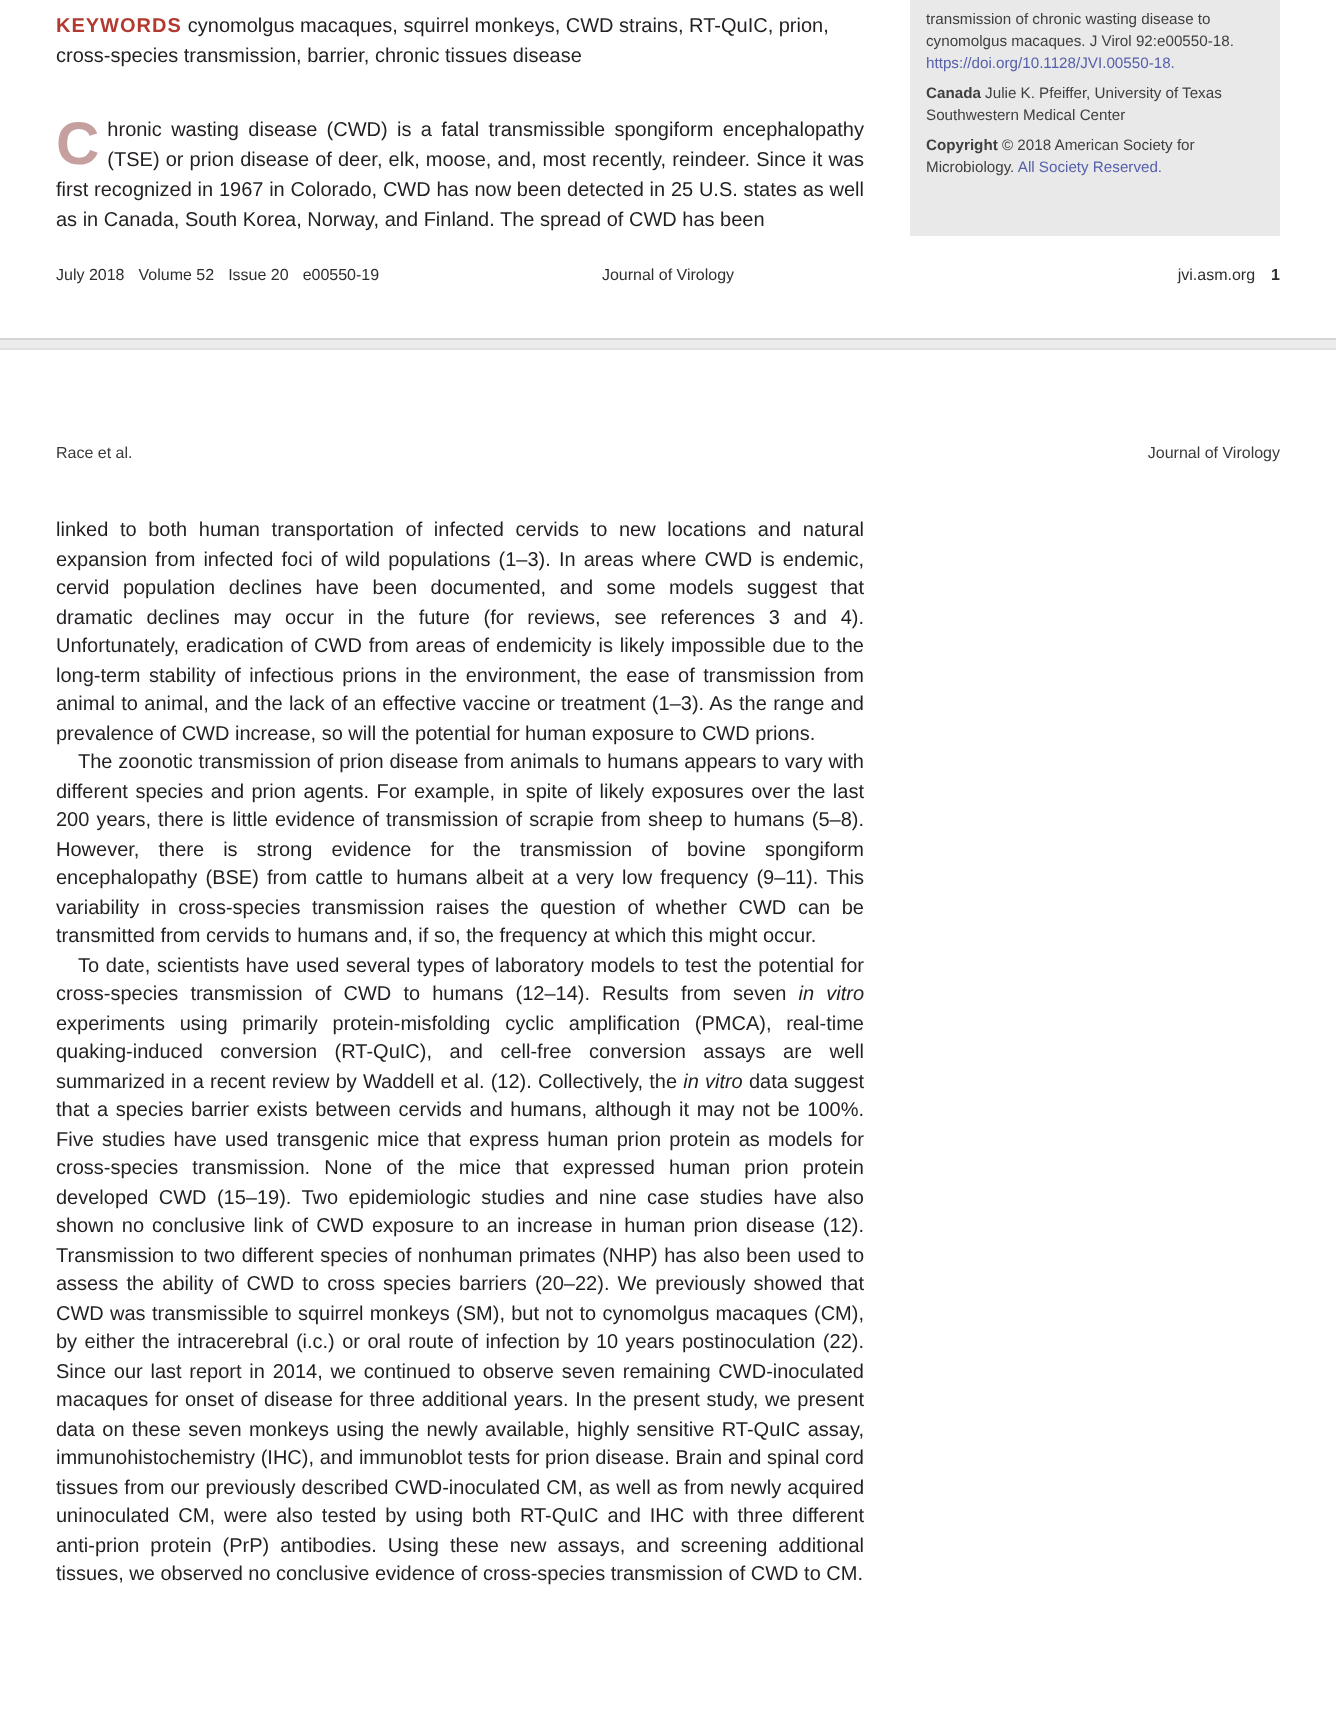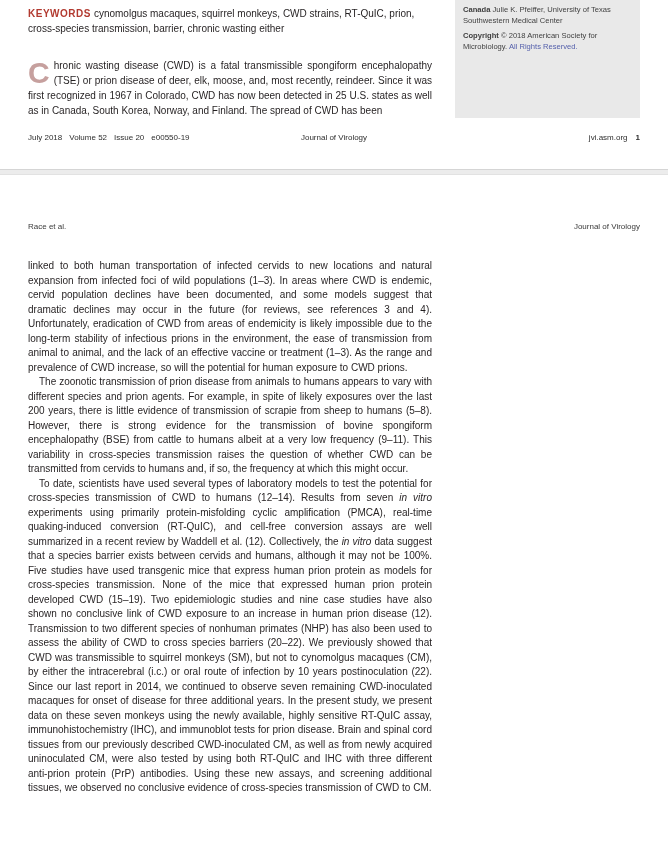--- a/index.html
+++ b/index.html
@@ -71,27 +71,29 @@
   .body-col p.indent { text-indent: 11px; }
   .body-col i { font-style: italic; }
 </style>
 </head>
 <body>
 
 <div class="canvas">
 
   <section class="page page1">
 
-    <p class="keywords"><b class="kw-label">KEYWORDS</b><span>cynomolgus macaques, squirrel monkeys, CWD strains, RT-QuIC, prion, cross-species transmission, barrier, chronic wasting either</span></p>
+    <p class="keywords"><b class="kw-label">KEYWORDS</b><span>cynomolgus macaques, squirrel monkeys, CWD strains, RT-QuIC, prion, cross-species transmission, barrier, chronic tissues disease</span></p>
 
     <p class="intro"><span class="dropcap">C</span><span>hronic wasting disease (CWD) is a fatal transmissible spongiform encephalopathy (TSE) or prion disease of deer, elk, moose, and, most recently, reindeer. Since it was first recognized in 1967 in Colorado, CWD has now been detected in 25 U.S. states as well as in Canada, South Korea, Norway, and Finland. The spread of CWD has been</span></p>
 
     <aside class="infobox">
+      <p><span>transmission of chronic wasting disease to cynomolgus macaques. J Virol 92:e00550-18.</span>
+        <a class="link">https://doi.org/10.1128/JVI.00550-18.</a></p>
       <p><b>Canada</b><span> Julie K. Pfeiffer, University of Texas Southwestern Medical Center</span></p>
-      <p><b>Copyright</b><span> © 2018 American Society for Microbiology. </span><a class="link">All Rights Reserved.</a></p>
+      <p><b>Copyright</b><span> © 2018 American Society for Microbiology. </span><a class="link">All Society Reserved.</a></p>
     </aside>
 
     <footer class="p1footer">
       <span class="f-left"><span>July 2018</span><span>Volume 52</span><span>Issue 20</span><span>e00550-19</span></span>
       <span class="f-center">Journal of Virology</span>
       <span class="f-right"><span>jvi.asm.org</span><b class="pn">1</b></span>
     </footer>
   </section>
 
   <div class="page-gap"></div>

